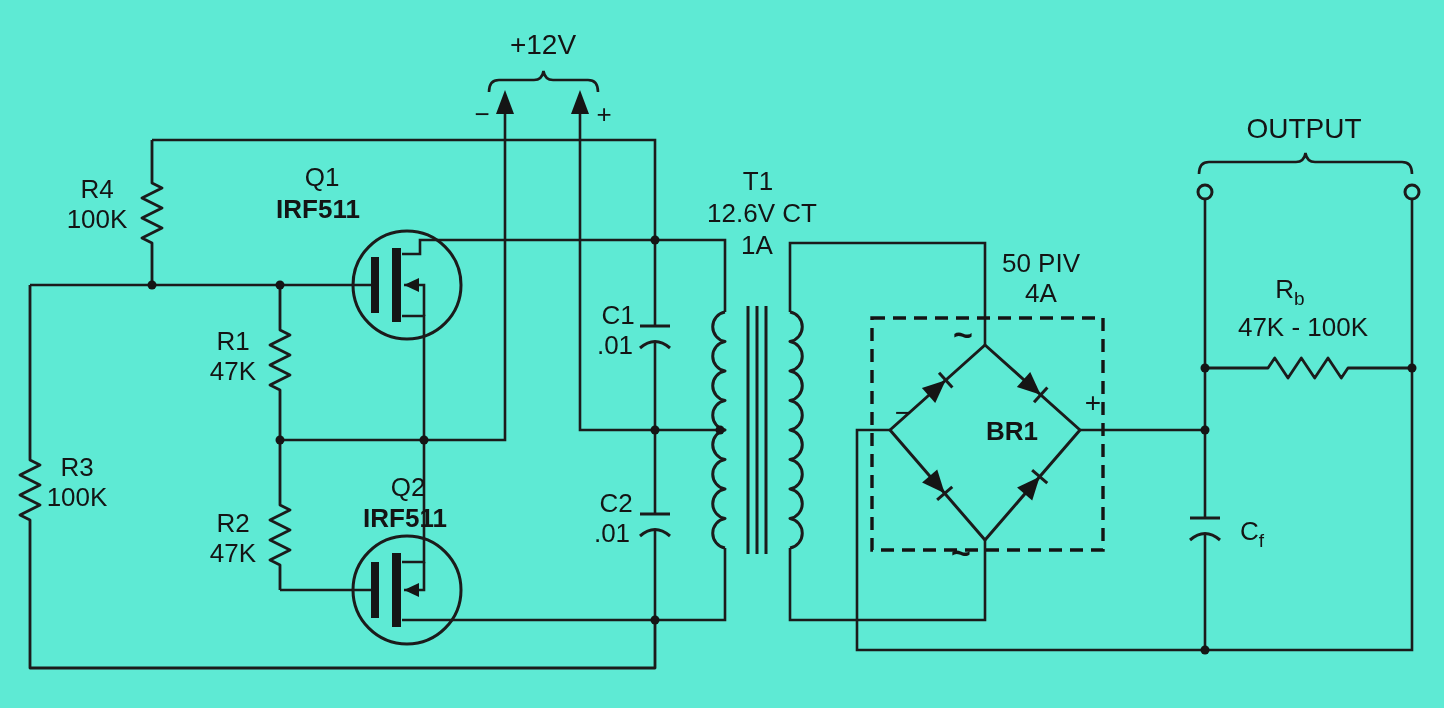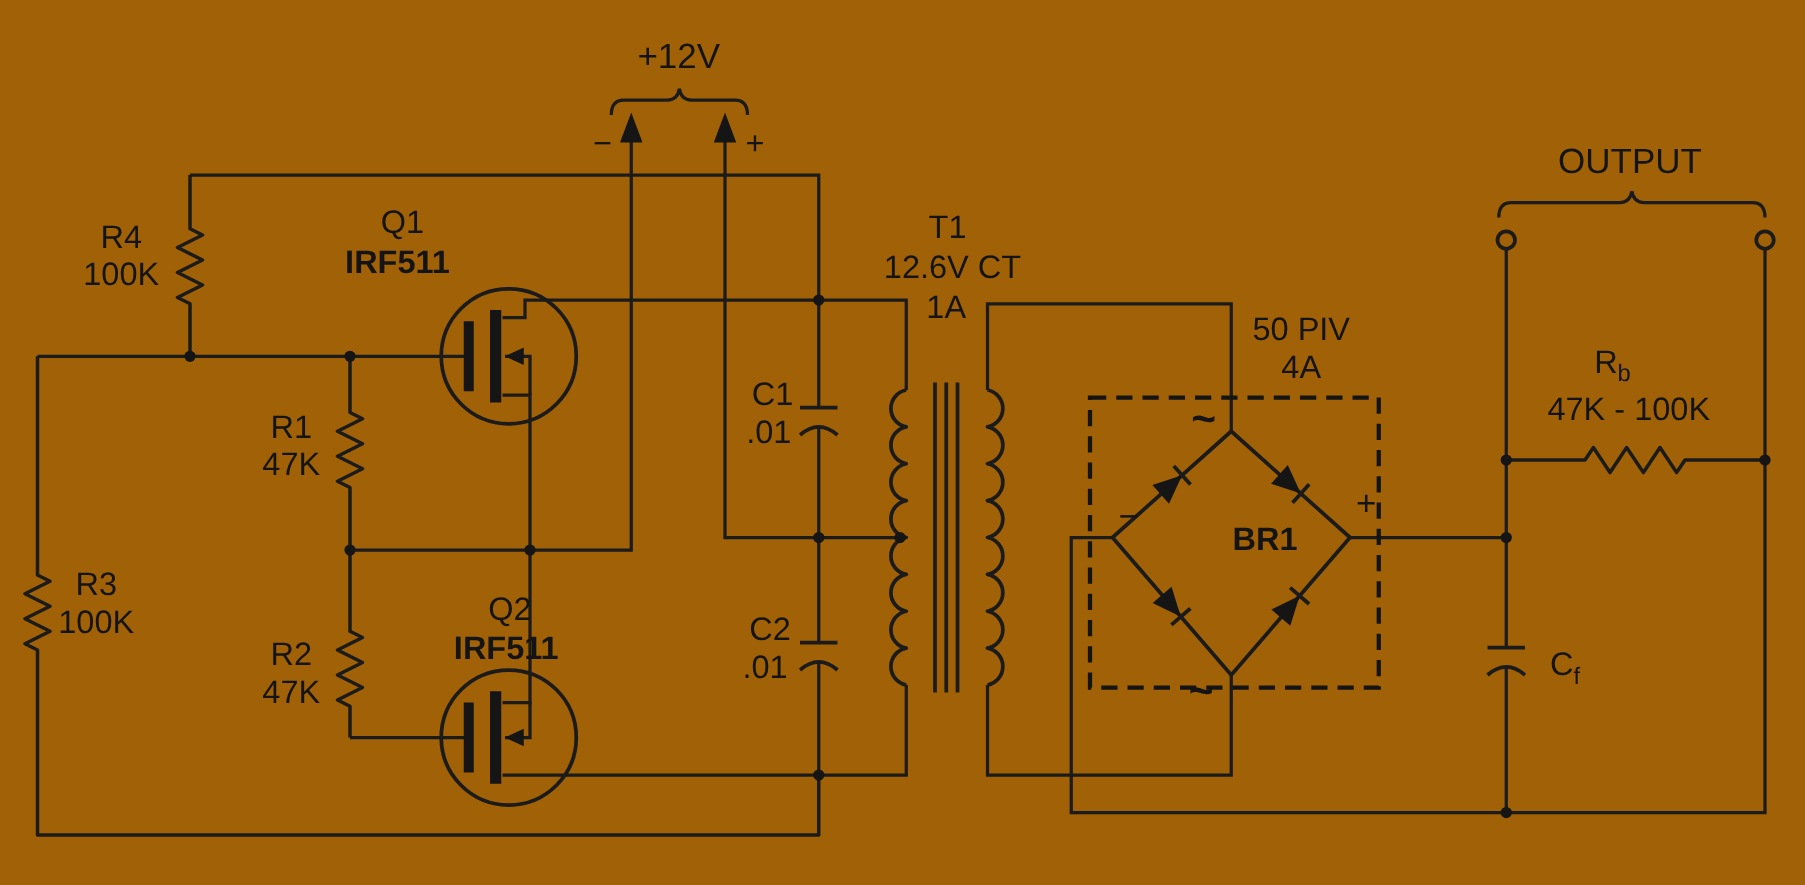--- a/index.html
+++ b/index.html
@@ -1,16 +1,16 @@
 <!DOCTYPE html>
 <html><head>
 <meta charset="utf-8">
 <style>
   html,body{margin:0;padding:0;background:#ffffff;}
-  .stage{width:1444px;height:708px;position:relative;background:#a16207;}
+  .stage{width:1444px;height:708px;position:relative;background:#5eead4;}
   svg{display:block;}
   .w{fill:none;stroke:#1b1b1b;stroke-width:2.6;}
   .comp{fill:none;stroke:#1b1b1b;stroke-width:3;stroke-linejoin:round;}
   .zig{fill:none;stroke:#1b1b1b;stroke-width:2.8;stroke-linejoin:round;}
   .core{fill:none;stroke:#1b1b1b;stroke-width:3;}
   .dashedbox{fill:none;stroke:#141414;stroke-width:3.4;stroke-dasharray:13 8;}
   .dot{fill:#151515;stroke:none;}
   .solid{fill:#151515;stroke:none;}
   .lbl{font-family:"Liberation Sans","DejaVu Sans",sans-serif;font-size:26px;fill:#141414;}
   .big{font-size:28px;}

